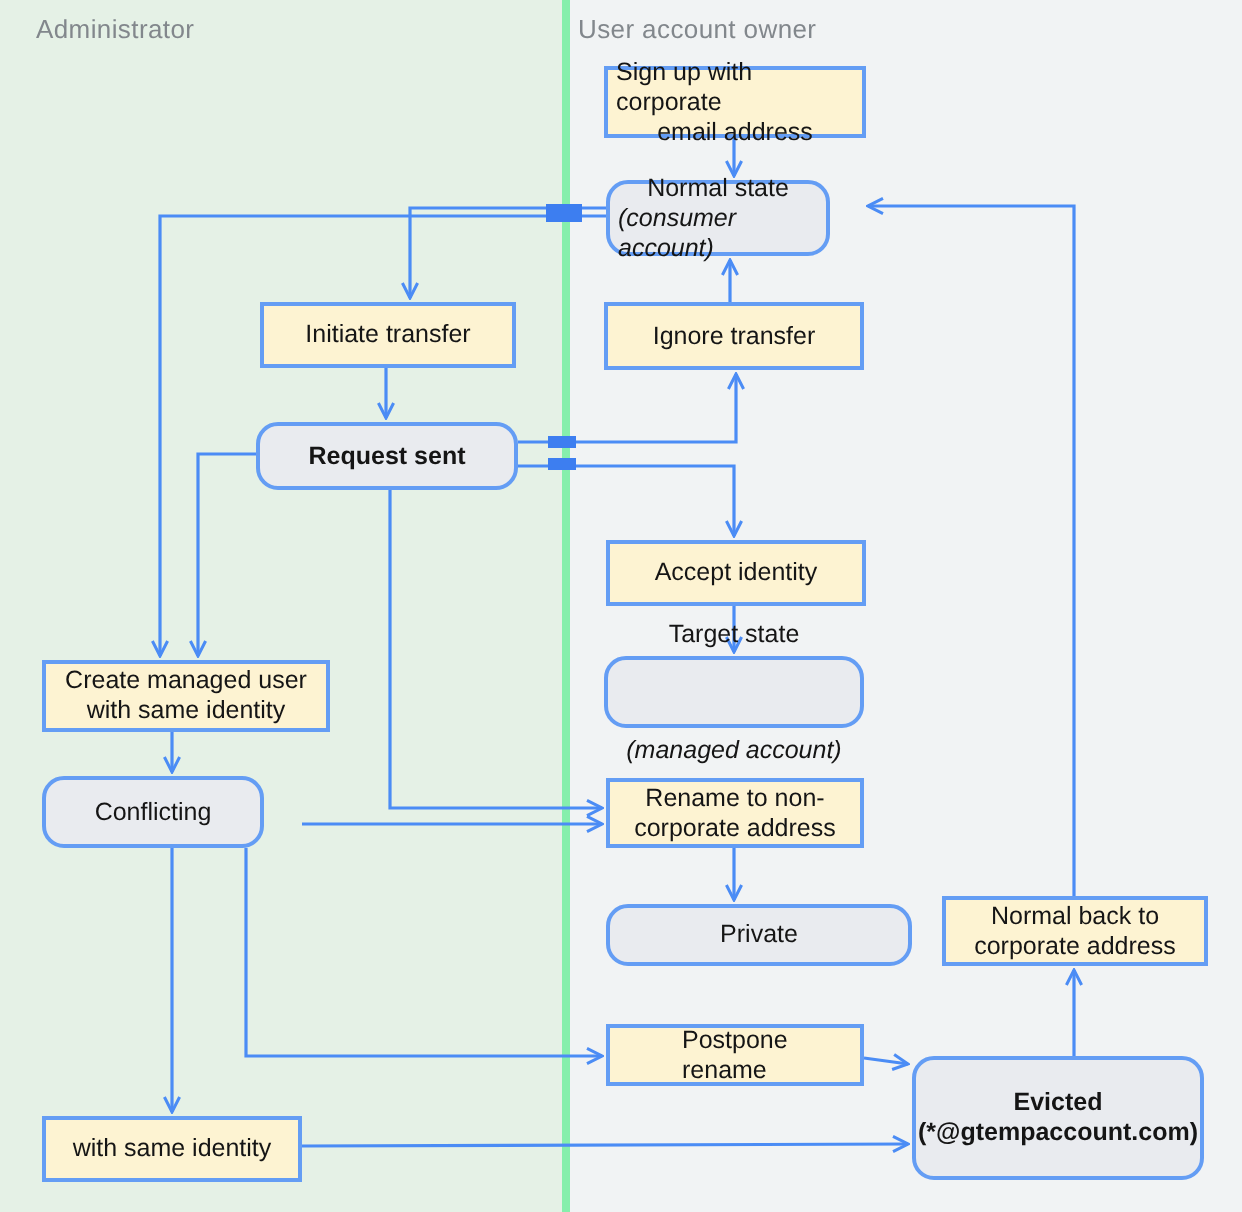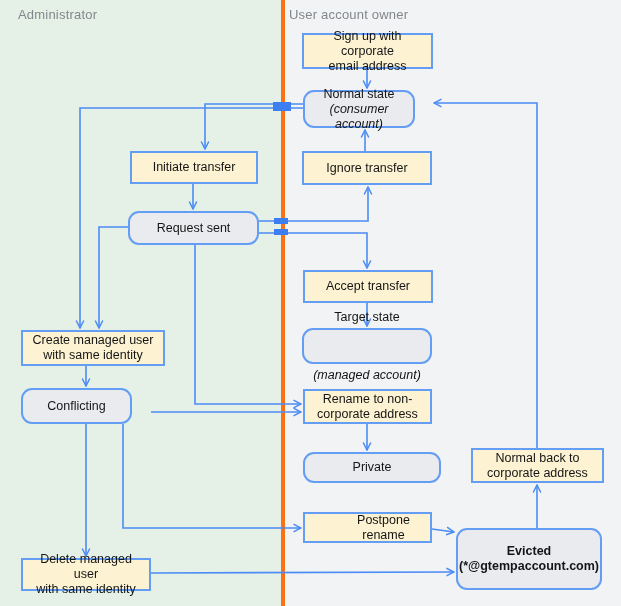--- a/index.html
+++ b/index.html
@@ -1,30 +1,30 @@
 <!DOCTYPE html>
 <html><head>
 <meta charset="utf-8">
 <style>
   html,body{margin:0;padding:0;background:#ffffff;}
   #canvas{
     position:relative;width:621px;height:606px;overflow:hidden;
-    font-family:"Liberation Sans", sans-serif;background:#f97316;
+    font-family:"Liberation Sans", sans-serif;background:#86efac;
   }
   .lane{position:absolute;top:0;height:606px;}
   .lane-admin{left:0;width:281px;background:#e5f1e6;}
   .lane-owner{left:285px;width:336px;background:#f1f3f4;}
   .lane-label{
     position:absolute;top:7px;font-size:13px;color:#82878c;letter-spacing:.2px;
   }
   .lane-admin .lane-label{left:18px;}
   .lane-owner .lane-label{left:4px;}
   .node{
     position:absolute;display:flex;flex-direction:column;align-items:center;
-    justify-content:center;text-align:center;font-size:12.5px;line-height:15px;
+    justify-content:center;font-size:12.5px;line-height:15px;
     color:#151515;box-sizing:border-box;padding:2px 4px;
   }
   .node.action{background:#fdf3d2;border:2px solid #649df4;border-radius:0;}
   .node.state{background:#e9ebef;border:2px solid #649df4;border-radius:11px;}
   .node .sub{font-style:italic;}
   #edges{position:absolute;left:0;top:0;pointer-events:none;}
   .decor-square{position:absolute;background:#3d7ef0;}
 </style>
 </head>
 <body>
@@ -74,57 +74,56 @@
       <div class="node state" style="left: 303px; top: 90px; width: 112px; height: 38px;">
         <span>Normal state</span>
         <span class="sub">(consumer account)</span>
       </div>
       <div class="node action" style="left: 130px; top: 151px; width: 128px; height: 33px;">
         <span>Initiate transfer</span>
       </div>
       <div class="node action" style="left: 302px; top: 151px; width: 130px; height: 34px;">
         <span>Ignore transfer</span>
       </div>
-      <div class="node state" style="left: 128px; top: 211px; width: 131px; height: 34px;">
+      <div class="node state" style="left: 128px; top: 211px; width: 131px; height: 34px; font-weight: bold;">
         <span>Request sent</span>
       </div>
       <div class="node action" style="left: 303px; top: 270px; width: 130px; height: 33px;">
-        <span>Accept transfer</span>
+        <span>Accept identity</span>
       </div>
       <div class="node state" style="left: 302px; top: 328px; width: 130px; height: 36px; gap: 43px;">
         <span>Target state</span>
         <span class="sub">(managed account)</span>
       </div>
       <div class="node action" style="left: 21px; top: 330px; width: 144px; height: 36px;">
         <span>Create managed user</span>
         <span>with same identity</span>
       </div>
       <div class="node state" style="left: 21px; top: 388px; width: 111px; height: 36px;">
         <span>Conflicting</span>
       </div>
       <div class="node action" style="left: 303px; top: 389px; width: 129px; height: 35px;">
         <span>Rename to non-</span>
         <span>corporate address</span>
       </div>
-      <div class="node state" style="left: 303px; top: 452px; width: 138px; height: 31px;">
+      <div class="node state" style="left: 303px; top: 452px; width: 153px; height: 31px;">
         <span>Private</span>
       </div>
       <div class="node action" style="left: 471px; top: 448px; width: 133px; height: 35px;">
         <span>Normal back to</span>
         <span>corporate address</span>
       </div>
       <div class="node action" style="left: 303px; top: 512px; width: 129px; height: 31px; padding-left: 36px;">
         <span>Postpone rename</span>
       </div>
       <div class="node state" style="left: 456px; top: 528px; width: 146px; height: 62px; font-weight: bold;">
         <span>Evicted</span>
         <span>(*@gtempaccount.com)</span>
       </div>
       <div class="node action" style="left: 21px; top: 558px; width: 130px; height: 33px;">
-        <span>Delete managed user</span>
         <span>with same identity</span>
       </div>
     </div>
 
   <div class="decor-square" style="left:273px;top:102px;width:18px;height:9px;"></div>
   <div class="decor-square" style="left:274px;top:218px;width:14px;height:6px;"></div>
   <div class="decor-square" style="left:274px;top:229px;width:14px;height:6px;"></div>
 </div>
 
 </body></html>

